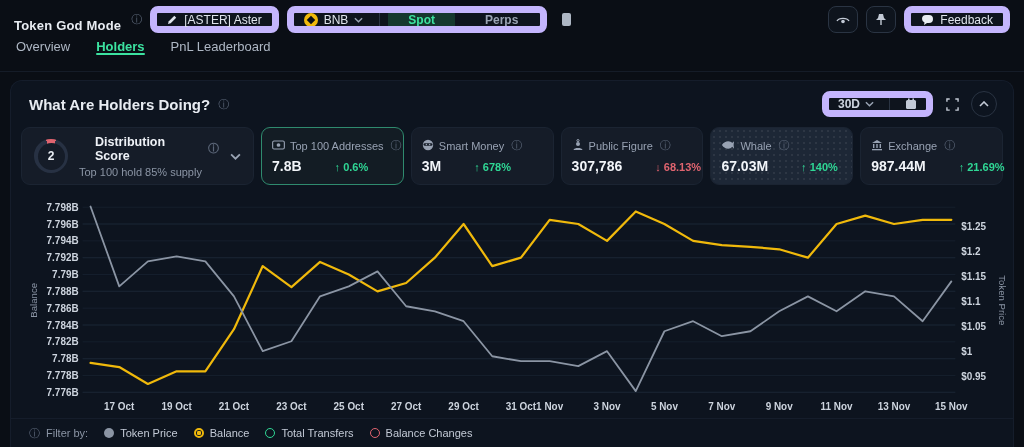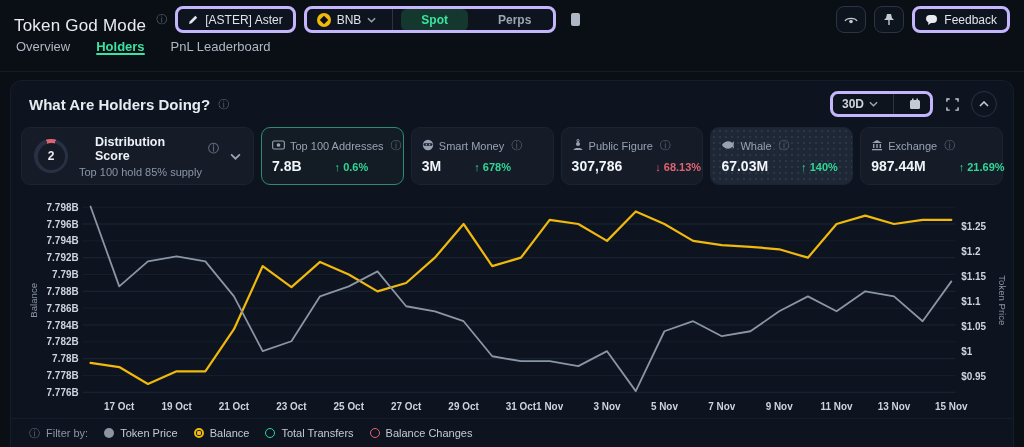--- a/index.html
+++ b/index.html
@@ -10,25 +10,25 @@
     color:#e8ecf2;
     display:flex; flex-direction:column;
   }
   
   .app-header {
     height:39px; flex:0 0 39px;
     display:flex; align-items:center; justify-content:space-between;
     padding:0 14px;
   }
   .h-left, .h-right { display:flex; align-items:center; gap:8px; }
-  .app-title { font-size:17px; font-weight:normal; letter-spacing:.2px;margin-top:12px; }
+  .app-title { font-size:13px; font-weight:bold; letter-spacing:.2px;margin-top:12px; }
   .info-glyph { color:#5b6678; font-size:11px; margin-left:2px; }
   .pill {
     display:flex; align-items:center; gap:6px;
-    background:#0e141d; border:3px solid #c4b5fd; border-radius:8px;
+    background:#0e141d; border:7px solid #c4b5fd; border-radius:8px;
     height:27px; padding:0 10px; color:#dfe4ec; font-size:12px; cursor:pointer;
   }
   .group { padding:0; overflow:hidden; }
   .group .seg { display:flex; align-items:center; gap:6px; padding:0 10px; height:100%; }
   .vdiv { width:1px; height:100%; background:#2a3443; }
   .chip { font-size:12px; padding:4px 20px; border-radius:6px; color:#9aa4b4; margin:0 2px; cursor:pointer; background:transparent; border:none; font-weight:bold; }
   .chip.active { background:#15382e; color:#3ce2a0; }
   .coin { width:14px; height:14px; border-radius:50%; background:#f0b90b; display:inline-flex; align-items:center; justify-content:center; }
   .coin span { width:6px; height:6px; background:#0a0e15; transform:rotate(45deg); display:block; }
   .iconbtn {

